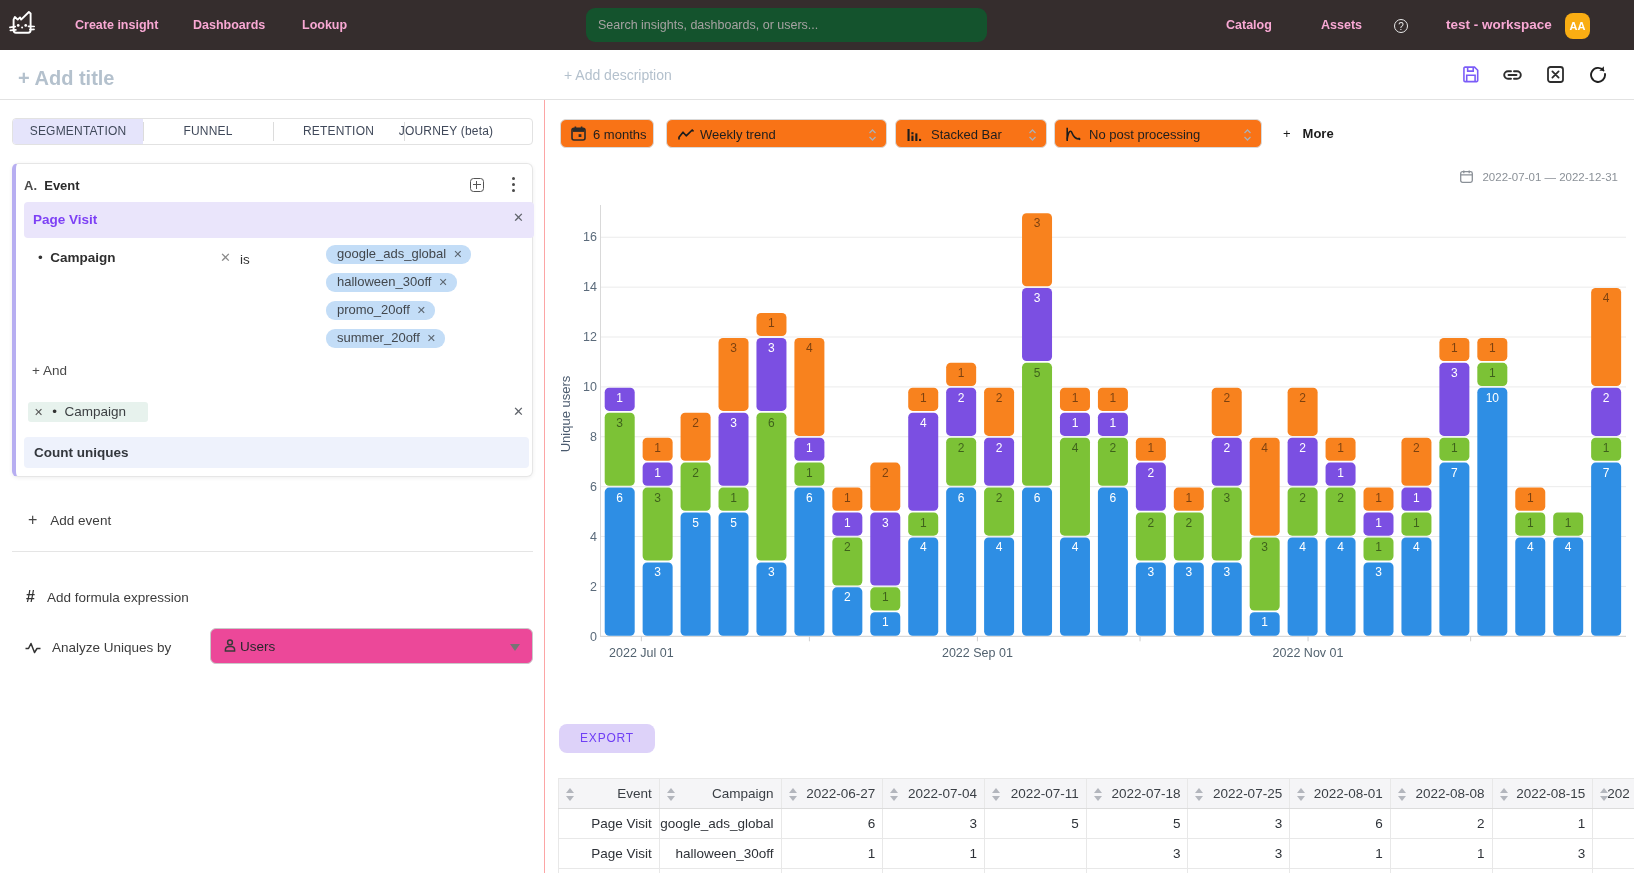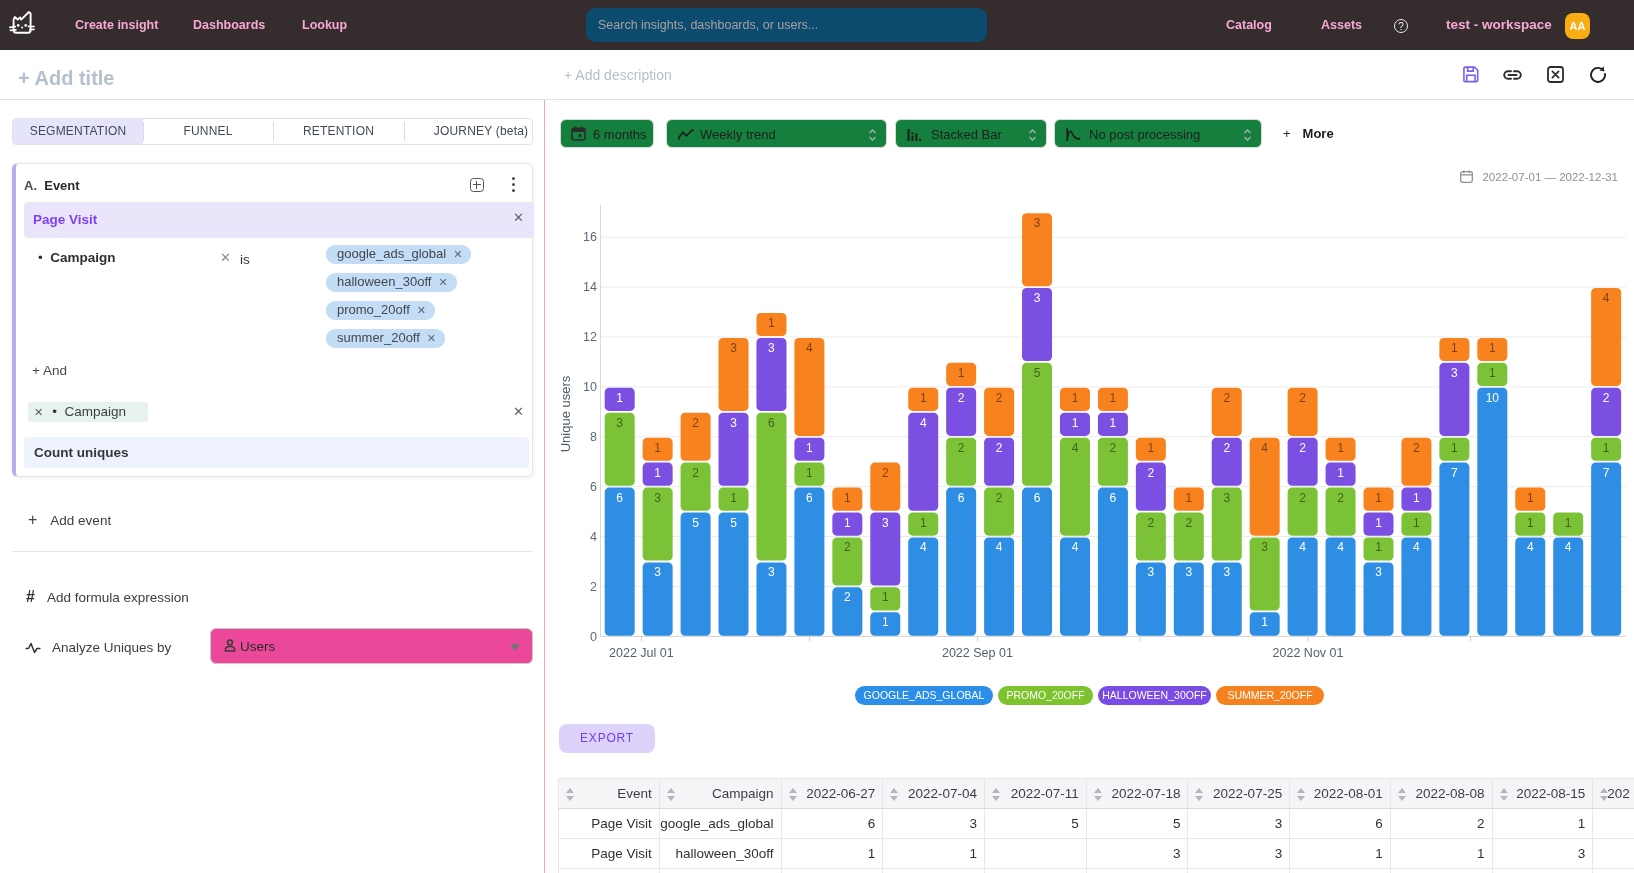--- a/index.html
+++ b/index.html
@@ -5,21 +5,21 @@
 * { margin:0; padding:0; box-sizing:border-box; }
 html,body { width:1634px; height:873px; overflow:hidden; background:#fff;
   font-family:"Liberation Sans", sans-serif; position:relative; }
 .abs { position:absolute; }
 
 
 .nav { position:absolute; left:0; top:0; width:1634px; height:50px; background:#352d2d; }
 .nav .link { position:absolute; top:0; height:50px; line-height:50px; color:#f9a8d4;
   font-weight:bold; font-size:12.5px; }
 .search { position:absolute; left:586px; top:8px; width:401px; height:34px;
-  background:#0c4a6e; border-radius:9px; }
+  background:#14532d; border-radius:9px; }
 .search span { position:absolute; left:12px; top:10px; font-size:12.5px; color:#a6a2a2; }
 .qmark { position:absolute; left:1394px; top:19px; width:14px; height:14px; border-radius:50%;
   border:1.5px solid #e9e9e9; color:#e9e9e9; font-size:10px; text-align:center; line-height:13.5px; }
 .avatar { position:absolute; left:1565px; top:13px; width:25px; height:26px; border-radius:8px;
   background:#f9ad13; color:#fff; font-weight:bold; font-size:11px; text-align:center; line-height:26px; }
 
 
 .titlebar { position:absolute; left:0; top:50px; width:1634px; height:50px; background:#fff;
   border-bottom:1px solid #e2e2e2; }
 .addtitle { position:absolute; left:18px; top:17px; font-size:20px; font-weight:bold; color:#b4c1cd; }
@@ -68,21 +68,21 @@
 .analyze { position:absolute; left:25px; top:540px; font-size:13.5px; color:#3d3d3d; white-space:nowrap; }
 .userdd { position:absolute; left:210px; top:528px; width:323px; height:36px;
   border:1px solid #c9c9c9; border-radius:6px; background:#ec4899; }
 .userdd .ut { position:absolute; left:29px; top:10px; font-size:13.5px; color:#26282c; }
 .userdd .caret { position:absolute; right:12px; top:15px; width:0; height:0;
   border-left:5.5px solid transparent; border-right:5.5px solid transparent; border-top:7px solid #757575; }
 
 
 .main { position:absolute; left:545px; top:100px; width:1089px; height:773px; background:#fff; }
 .ctl { position:absolute; top:19px; height:29px; border:1px solid #d9d9d9; border-radius:6px;
-  background:#15803d; font-size:13px; color:#1e1e1e; }
+  background:#f97316; font-size:13px; color:#1e1e1e; }
 .ctl .lbl { position:absolute; top:7px; white-space:nowrap; }
 .ufold { position:absolute; width:9px; height:14px; top:8px; }
 .daterange { position:absolute; right:16px; top:70px; font-size:11.5px; color:#8a9097; white-space:nowrap; }
 .more { position:absolute; left:738px; top:26px; font-size:13px; color:#1c1c1c; }
 .more b { margin-left:12px; }
 
 .legend { position:absolute; left:0; top:585px; width:1089px; text-align:center; }
 .pill { display:inline-block; height:19px; line-height:19px; border-radius:10px; color:#fff;
   font-size:10.5px; padding:0; margin:0 2.5px; text-align:center; }
 
@@ -150,21 +150,21 @@
     <path d="M14.9 1.2 v4.6 h-4.6" fill="#1f1f1f" stroke="none"></path>
   </svg>
 </div>
 
 <div class="sidebar">
   <div class="tabs">
     <div class="seg"></div>
     <span class="tlabel" style="left:0; width:130px;">SEGMENTATION</span>
     <span class="tlabel" style="left:130px; width:130px;">FUNNEL</span>
     <span class="tlabel" style="left:260px; width:131px;">RETENTION</span>
-    <span class="tlabel" style="left:403px; width:130px;">JOURNEY (beta)</span>
+    <span class="tlabel" style="left:368px; width:130px;">JOURNEY (beta)</span>
     <div class="tsep" style="left:130px;"></div>
     <div class="tsep" style="left:260px;"></div>
     <div class="tsep" style="left:391px;"></div>
   </div>
 
   <div class="card">
     <span class="hdr"><span style="color:#4a4a4a;">A.</span>&nbsp; Event</span>
     <div class="icon-boxplus"></div>
     <div class="icon-dots">
         <i style="top:0;"></i>
@@ -488,23 +488,20 @@
 <rect x="1046.14" y="302.62" width="30.0" height="173.18" rx="4.5" fill="#2e8ee4"></rect>
 <text x="1061.14" y="316.62" text-anchor="middle" font-size="12" fill="#ffffff">7</text>
 <rect x="1046.14" y="277.68" width="30.0" height="23.14" rx="4.5" fill="#7cc236"></rect>
 <text x="1061.14" y="291.68" text-anchor="middle" font-size="12" fill="rgba(0,0,0,0.5)">1</text>
 <rect x="1046.14" y="227.8" width="30.0" height="48.08" rx="4.5" fill="#7b4fe2"></rect>
 <text x="1061.14" y="241.8" text-anchor="middle" font-size="12" fill="#ffffff">2</text>
 <rect x="1046.14" y="128.04" width="30.0" height="97.96" rx="4.5" fill="#f8821e"></rect>
 <text x="1061.14" y="142.04" text-anchor="middle" font-size="12" fill="rgba(0,0,0,0.5)">4</text>
 </svg></div>
 
-  <div class="legend">
-    <span class="pill" style="background:#2b8ee9; width:138px;">GOOGLE_ADS_GLOBAL</span><span class="pill" style="background:#7cc32d; width:95px;">PROMO_20OFF</span><span class="pill" style="background:#7a4be5; width:113px;">HALLOWEEN_30OFF</span><span class="pill" style="background:#f5821e; width:108px;">SUMMER_20OFF</span>
-  </div>
 
   <div class="export">EXPORT</div>
 
   <div class="tbl">
   <table>
     <tbody>
           <tr>
       <th style="width:100px;"><span class="sort"></span>Event</th>
       <th style="width:121px;"><span class="sort"></span>Campaign</th>
       <th style="width:101px;"><span class="sort"></span>2022-06-27</th>

